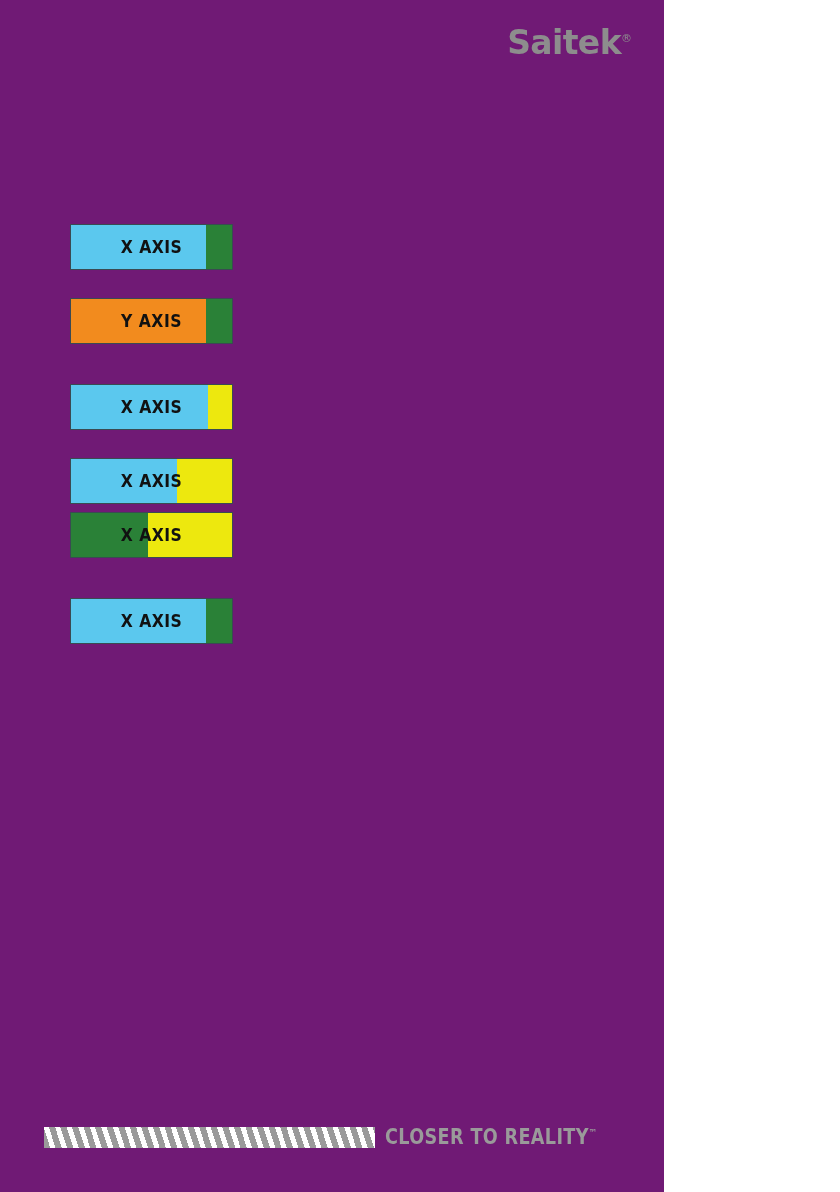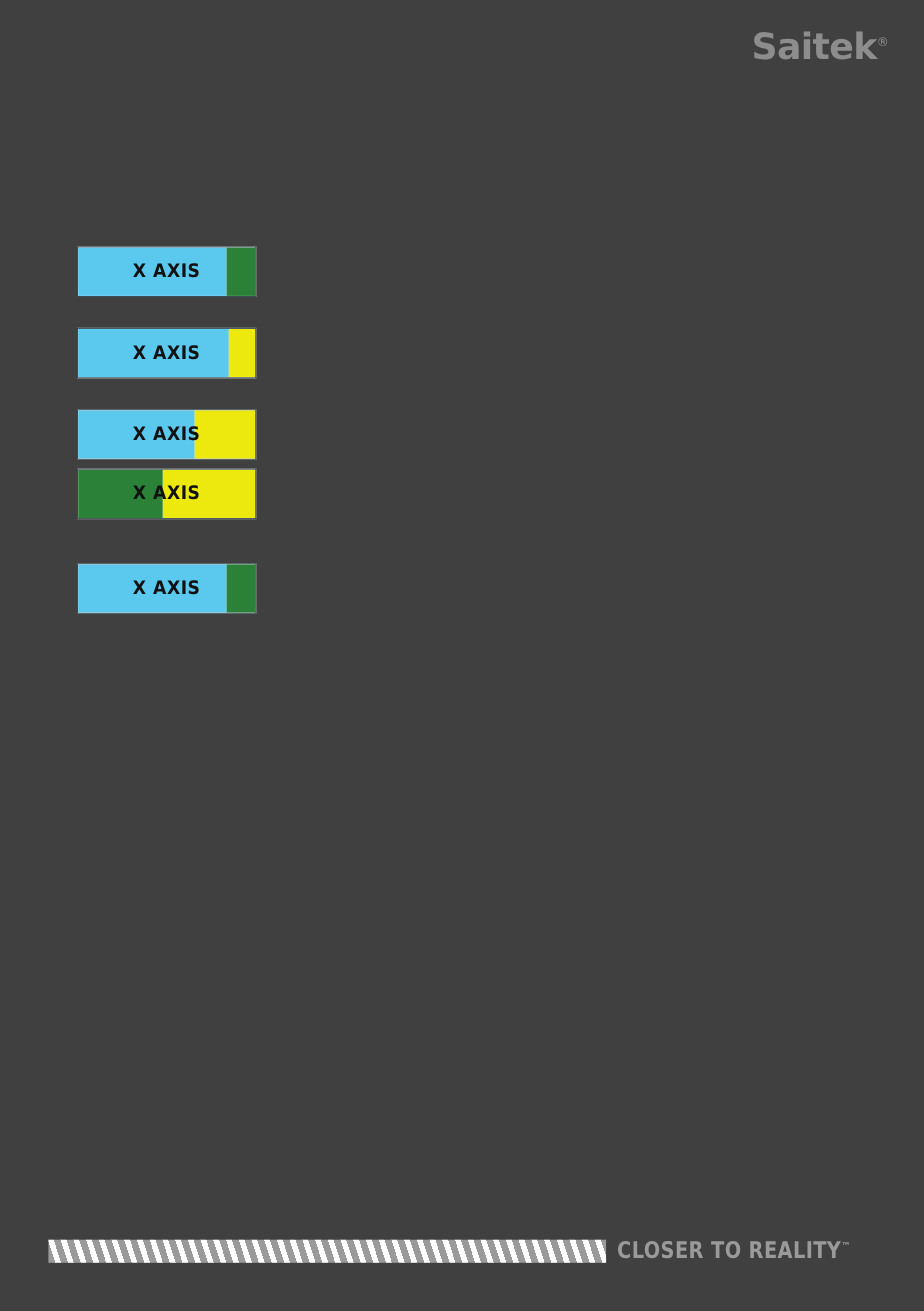--- a/index.html
+++ b/index.html
@@ -7,23 +7,23 @@
   html, body {
     width: 840px;
     height: 1192px;
     background: #ffffff;
     font-family: "Liberation Sans", sans-serif;
     overflow: hidden;
   }
 
   .page {
     position: relative;
-    width: 840px;
+    width: 664px;
     height: 1192px;
-    background: #404040;
+    background: #701a75;
   }
 
   
   .brand {
     position: absolute;
     top: 26px;
     right: 32px;
     font-family: "DejaVu Sans", sans-serif;
     font-size: 33px;
     font-weight: bold;
@@ -138,20 +138,25 @@
   <div class="brand">
     <span>Saitek</span><span class="reg">®</span>
   </div>
 
   <div class="bars">
       <div class="bar-row gap-lg">
         <span class="seg" style="left: 0%; width: 84%; background: rgb(91, 200, 238);"></span>
         <span class="seg" style="left: 84%; width: 16%; background: rgb(42, 129, 55);"></span>
         <span class="bar-label">X AXIS</span>
       </div>
+      <div class="bar-row gap-xl">
+        <span class="seg" style="left: 0%; width: 84%; background: rgb(242, 139, 30);"></span>
+        <span class="seg" style="left: 84%; width: 16%; background: rgb(42, 129, 55);"></span>
+        <span class="bar-label">Y AXIS</span>
+      </div>
       <div class="bar-row gap-lg">
         <span class="seg" style="left: 0%; width: 85%; background: rgb(91, 200, 238);"></span>
         <span class="seg" style="left: 85%; width: 15%; background: rgb(237, 232, 14);"></span>
         <span class="bar-label">X AXIS</span>
       </div>
       <div class="bar-row ">
         <span class="seg" style="left: 0%; width: 66%; background: rgb(91, 200, 238);"></span>
         <span class="seg" style="left: 66%; width: 34%; background: rgb(237, 232, 14);"></span>
         <span class="bar-label">X AXIS</span>
       </div>

